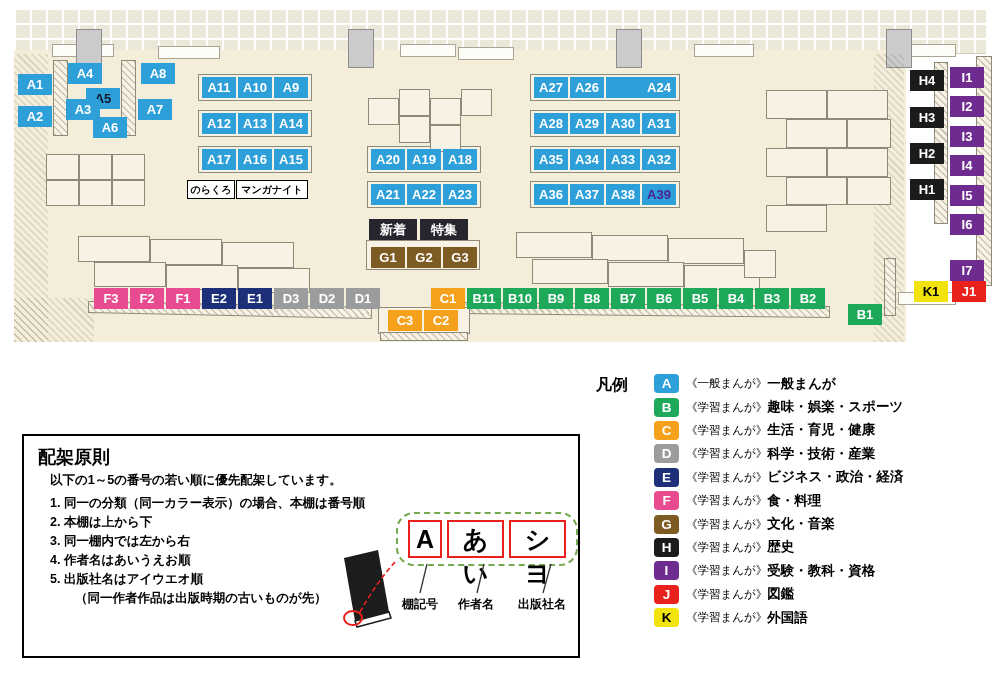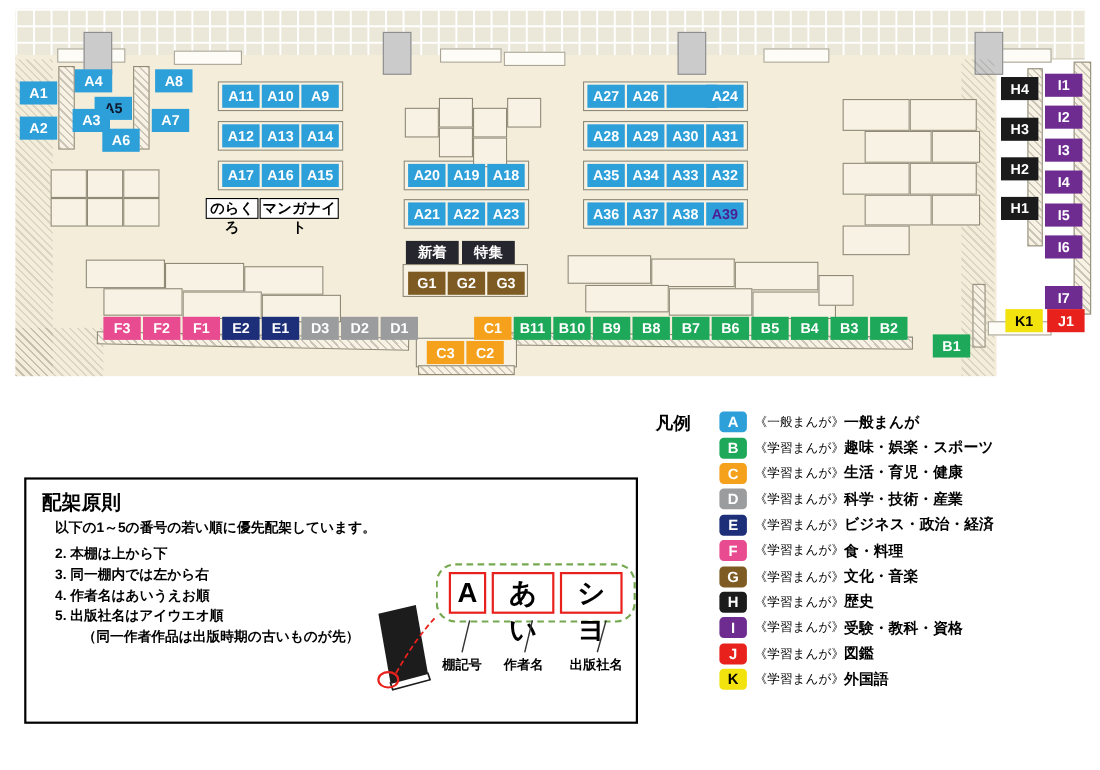--- a/index.html
+++ b/index.html
@@ -26,21 +26,21 @@
   .shelf.h { background-image:repeating-linear-gradient(45deg, rgba(90,85,70,.28) 0 1.5px, transparent 1.5px 5px); }
   .shelf.w { background:#fdfcf6; border-color:#a9a494; }
   .shelf.p { background:#cbcbcb; border:1px solid #8d8d8d; }
   .shelf.e { background:transparent; border:none;
     background-image:repeating-linear-gradient(45deg, rgba(90,85,70,.16) 0 1.5px, transparent 1.5px 5px); }
   .lbl {
     position:absolute; width:34px; height:21px; line-height:21px;
     text-align:center; font-weight:bold; font-size:13px; color:#fff;
   }
   .lbl.plain { background:#fff; color:#000; border:1px solid #000;
-    font-size:13px; height:19px; line-height:17px; }
+    font-size:10px; height:19px; line-height:17px; }
 
   
   .principles { position:absolute; left:22px; top:434px; width:558px; height:224px;
     border:2px solid #000; background:#fff; }
   .p-title { position:absolute; left:14px; top:9px; font-size:18px; font-weight:bold; }
   .p-intro { position:absolute; left:26px; top:36px; font-size:12.5px; font-weight:bold; }
   .p-rules { position:absolute; left:26px; top:58px; font-size:12.5px; font-weight:bold; line-height:19px; }
   .rule-line { white-space:pre-wrap; }
   .plate { position:absolute; left:372px; top:76px; display:flex; gap:5px;
     border:2px dashed #76a94f; border-radius:18px; padding:6px 10px; background:#fff; }
@@ -216,20 +216,21 @@
       <div class="lbl" style="background: rgb(110, 44, 144); color: rgb(255, 255, 255); left: 950px; top: 214px;">I6</div>
       <div class="lbl" style="background: rgb(110, 44, 144); color: rgb(255, 255, 255); left: 950px; top: 260px;">I7</div>
       <div class="lbl" style="background: rgb(242, 226, 14); color: rgb(0, 0, 0); left: 914px; top: 281px;">K1</div>
       <div class="lbl" style="background: rgb(232, 33, 29); color: rgb(255, 255, 255); left: 952px; top: 281px;">J1</div>
     </div>
 
   <div class="principles">
     <div class="p-title">配架原則</div>
     <div class="p-intro">以下の1～5の番号の若い順に優先配架しています。</div>
     <div class="p-rules">
+        <div class="rule-line">1. 同一の分類（同一カラー表示）の場合、本棚は番号順</div>
         <div class="rule-line">2. 本棚は上から下</div>
         <div class="rule-line">3. 同一棚内では左から右</div>
         <div class="rule-line">4. 作者名はあいうえお順</div>
         <div class="rule-line">5. 出版社名はアイウエオ順</div>
         <div class="rule-line">　　（同一作者作品は出版時期の古いものが先）</div>
       </div>
 
     <svg class="book-svg" width="66" height="84" viewBox="0 0 66 84">
       <path d="M10 12 L44 4 L55 66 L21 75 Z" fill="#1c1c1c"></path>
       <path d="M21 75 L55 66 L57 72 L23 81 Z" fill="#fff" stroke="#1c1c1c" stroke-width="1.5"></path>

